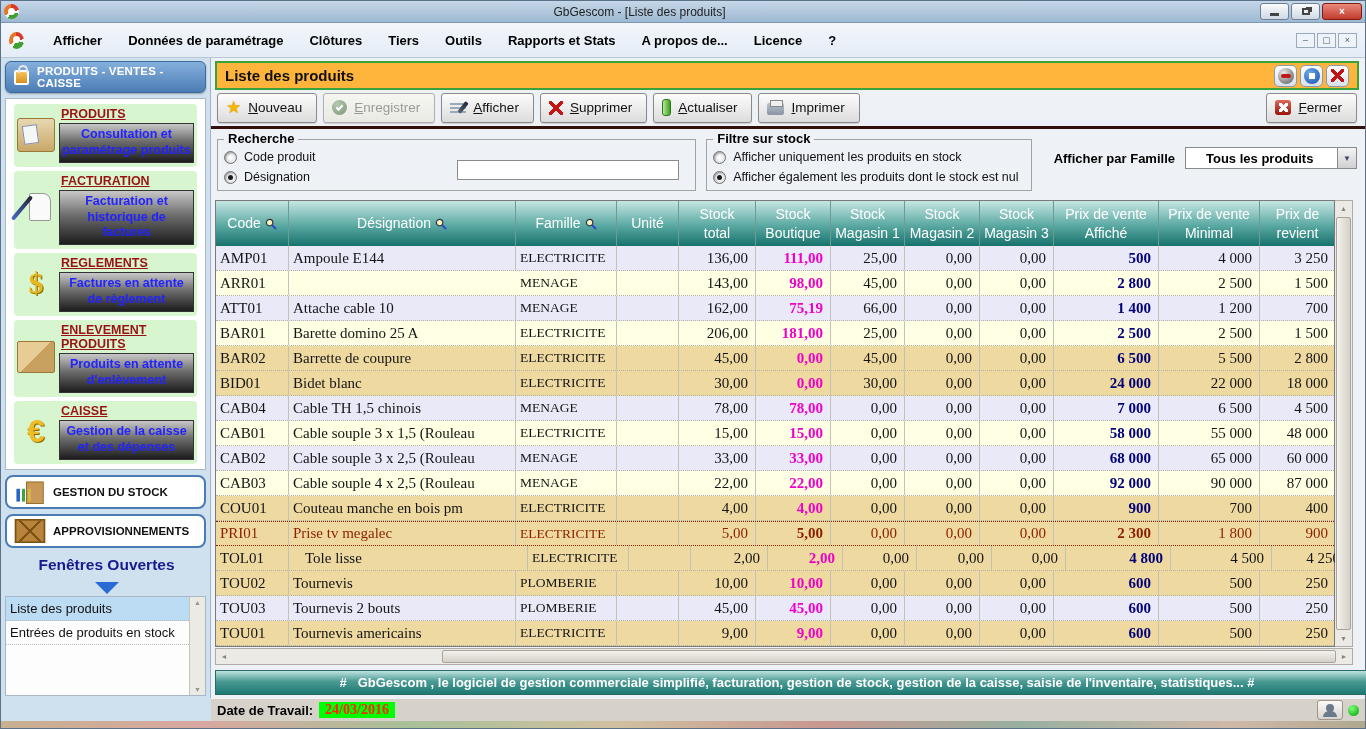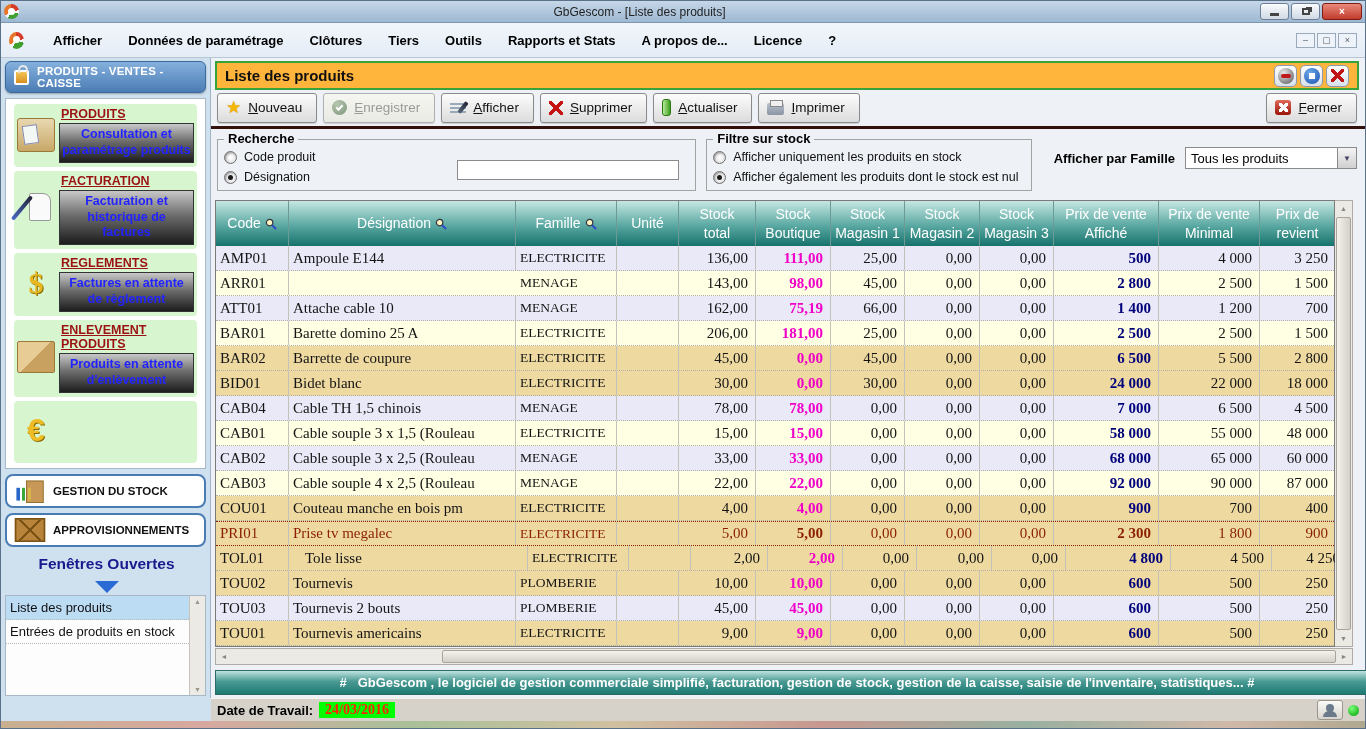--- a/index.html
+++ b/index.html
@@ -103,21 +103,21 @@
   .gb-search { width:486px; }
   .gb-stock { width:330px; }
   .radio-row { display:flex; align-items:center; gap:7px; height:20px; cursor:pointer; }
   .radio { width:13px; height:13px; border-radius:50%; background:radial-gradient(#fff,#dcdcdc); border:1px solid #6e6e6e; box-shadow:inset 1px 1px 2px rgba(0,0,0,.35); position:relative; flex:0 0 13px; }
   .radio.on::after { content:""; position:absolute; left:3px; top:3px; width:5px; height:5px; border-radius:50%; background:#1a1a1a; }
   .radio-row span { font-size:12.5px; color:#111; }
   .search-input { position:absolute; right:16px; top:20px; width:222px; height:20px; border:1px solid #8a8a8a; background:#fff; font-size:13px; padding:0 4px; font-family:"Liberation Sans",sans-serif; }
   .family { display:flex; align-items:center; gap:10px; margin-left:12px; margin-top:8px; }
   .family label { font-weight:bold; font-size:13px; white-space:nowrap; }
   .family-select { width:172px; height:22px; border:1px solid #8a8a8a; background:#fff; display:flex; align-items:center; cursor:pointer; }
-  .family-select span { flex:1; font-weight:normal; font-size:13px; padding:0 5px; white-space:nowrap; }
+  .family-select span { flex:1; font-weight:bold; font-size:13px; padding:0 20px; white-space:nowrap; }
   .dd-btn { width:19px; height:100%; background:linear-gradient(#f4f4f4,#d0d0d0); border-left:1px solid #8a8a8a; display:flex; align-items:center; justify-content:center; font-size:8px; color:#446; }
 
   
   .grid-wrap { flex:0 0 446px; display:flex; margin-top:5px; }
   .grid { width:1120px; border:1px solid #7a7a7a; display:flex; flex-direction:column; background:#fff; }
   .ghead { height:45px; flex:0 0 45px; display:flex; background:linear-gradient(#c6e6e2,#5aa8a2 55%,#17726c); }
   .th { border-right:1px solid #6e9a96; color:#fff; font-size:14px; display:flex; align-items:center; justify-content:center; text-align:center; line-height:1.3; gap:4px; padding:0 2px; }
   .th .mag { flex:0 0 12px; }
   .gbody { flex:1; display:flex; flex-direction:column; }
   .tr { height:25px; flex:0 0 25px; display:flex; border-bottom:1px dotted #b0b0a8; font-family:"Liberation Serif",serif; font-size:15px; color:#141414; }
@@ -227,20 +227,24 @@
           </div>
           <div class="sb-section">
             <div class="sicon package-icon"></div>
             <div class="sec-right">
               <div class="sec-title">ENLEVEMENT PRODUITS</div>
               <div class="sec-btn">Produits en attente d'enlèvement</div>
             </div>
           </div>
           <div class="sb-section">
             <div class="sicon euro-icon"></div>
+            <div class="sec-right">
+              <div class="sec-title">CAISSE</div>
+              <div class="sec-btn">Gestion de la caisse et des dépenses</div>
+            </div>
           </div>
         </div>
       <div id="sb-bigbtns">
           <div class="sb-bigbtn">
             <div class="sicon stock-chart-icon"></div>
             <span>GESTION DU STOCK</span>
           </div>
           <div class="sb-bigbtn">
             <div class="sicon crate-icon"></div>
             <span>APPROVISIONNEMENTS</span>

